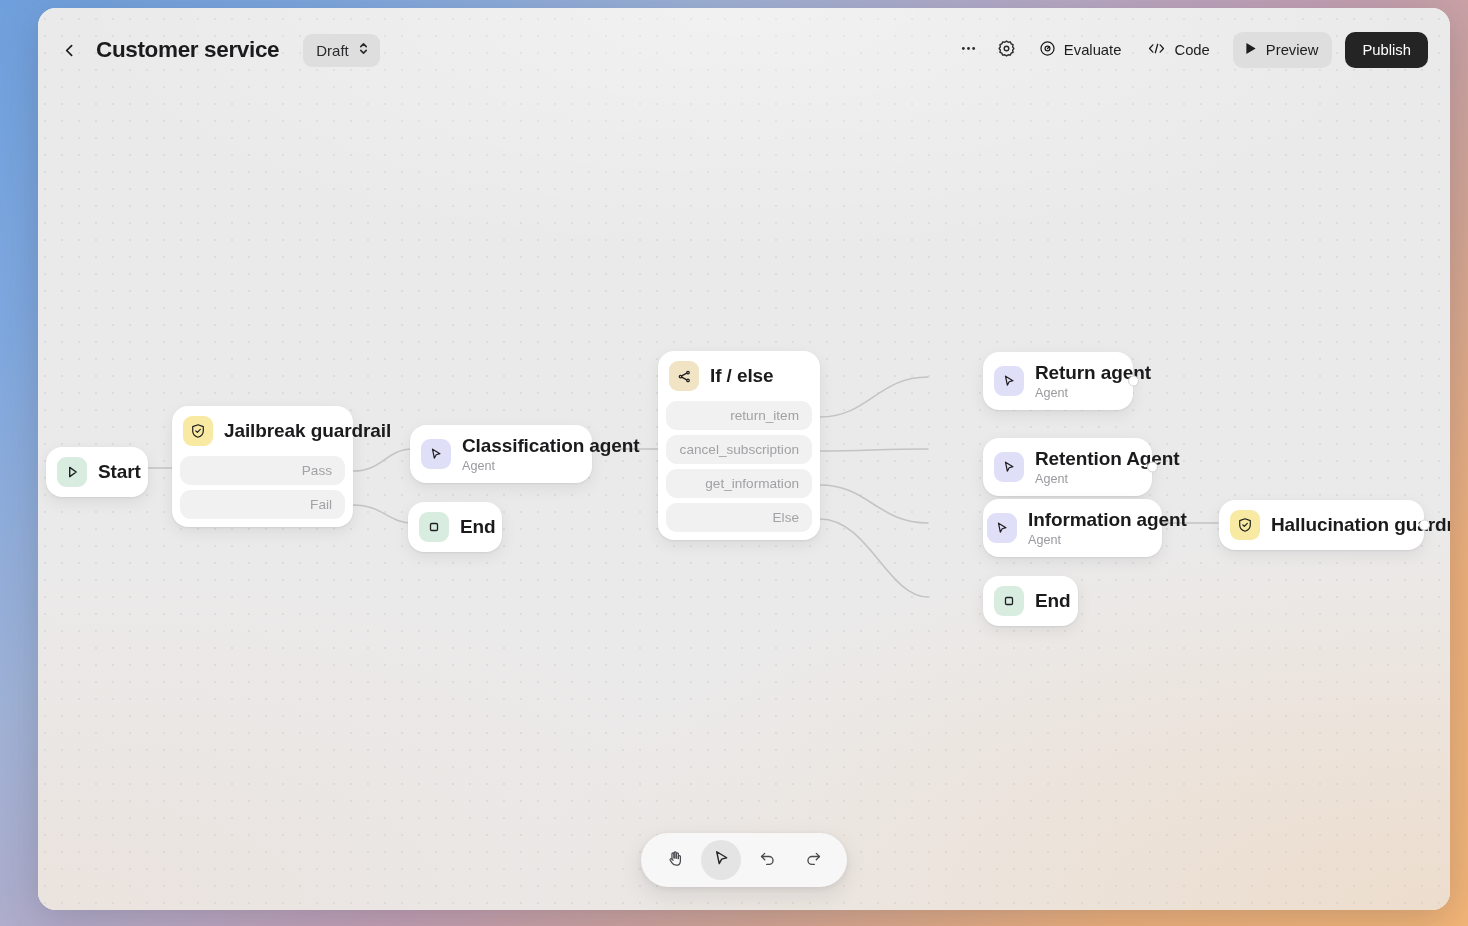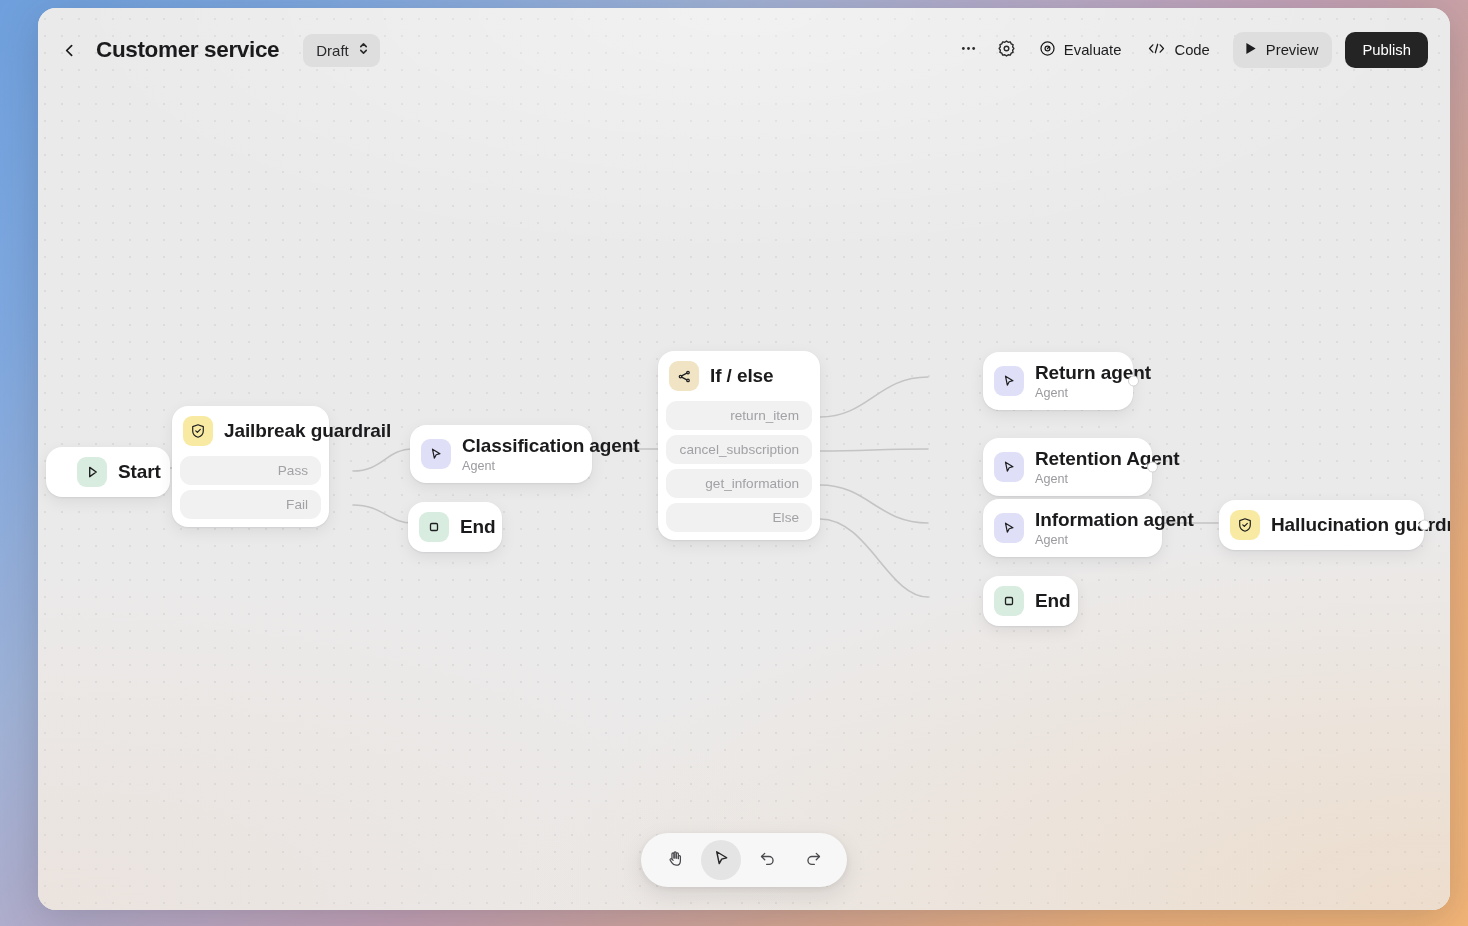--- a/index.html
+++ b/index.html
@@ -339,34 +339,34 @@
         <path d="M782,443 C 830,443 840,441 890,441"></path>
 
         <path d="M782,477 C 830,477 840,515 890,515"></path>
 
         <path d="M782,511 C 830,511 850,589 890,589"></path>
 
         <path d="M1124,515 C 1150,515 1155,515 1180,515"></path>
       </g>
     </svg>
 
-    <div class="node" style="left:8px; top:439px; width:124px;padding-left:20px;">
+    <div class="node" style="left:8px; top:439px; width:102px;">
       <div class="node-head">
         <div class="node-ico ico-green">
           <svg width="13" height="14" viewBox="0 0 14 15" fill="none" stroke="#1f1f21" stroke-width="1.5" stroke-linejoin="round">
               <polygon points="4,2.5 11,7.5 4,12.5"></polygon>
             </svg>
         </div>
         <div class="node-txt">
           <div class="node-title">Start</div>
         </div>
       </div>
     </div>
 
-    <div class="node" style="left:134px; top:398px; width:157px;">
+    <div class="node" style="left:134px; top:398px; width:181px;">
       <div class="node-head">
         <div class="node-ico ico-yellow">
           <svg width="16" height="16" viewBox="0 0 20 20" fill="none" stroke="#1f1f21" stroke-width="1.5" stroke-linecap="round" stroke-linejoin="round">
               <path d="M10 2.2 L16.6 4.6 V10 C16.6 14 13.6 16.8 10 17.8 C6.4 16.8 3.4 14 3.4 10 V4.6 Z"></path>
               <polyline points="7.2 9.8 9.2 11.8 12.9 7.9"></polyline>
             </svg>
         </div>
         <div class="node-txt">
           <div class="node-title">Jailbreak guardrail</div>
         </div>
@@ -451,21 +451,21 @@
         </div>
         <div class="node-txt">
           <div class="node-title">Retention Agent</div>
           <div class="node-sub">Agent</div>
         </div>
       </div>
       <div class="handle"></div>
     </div>
 
     <div class="node" style="left:945px; top:491px; width:179px;">
-      <div class="node-head" style="padding:9px 16px 9px 11px;justify-content:space-between;">
+      <div class="node-head" style="padding:9px 16px 9px 4px;justify-content:space-between;">
         <div class="node-ico ico-violet">
           <svg width="14" height="15" viewBox="0 0 16 17" fill="none" stroke="#1f1f21" stroke-width="1.4" stroke-linejoin="round">
               <path d="M4 2.4 L12.5 7.6 L8.2 8.8 L6.1 12.6 Z"></path>
             </svg>
         </div>
         <div class="node-txt">
           <div class="node-title">Information agent</div>
           <div class="node-sub">Agent</div>
         </div>
       </div>

